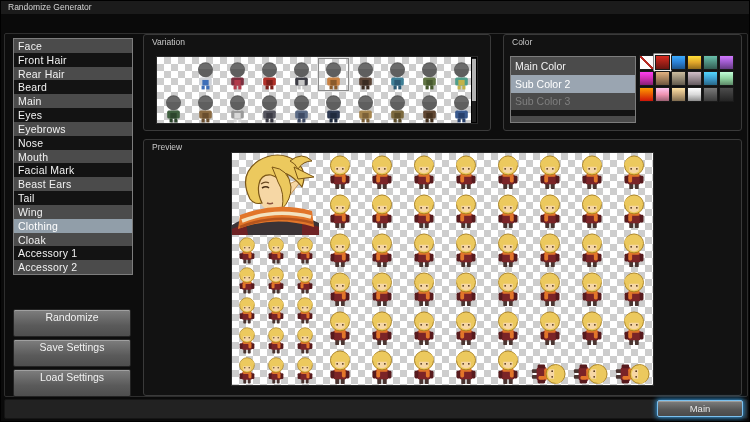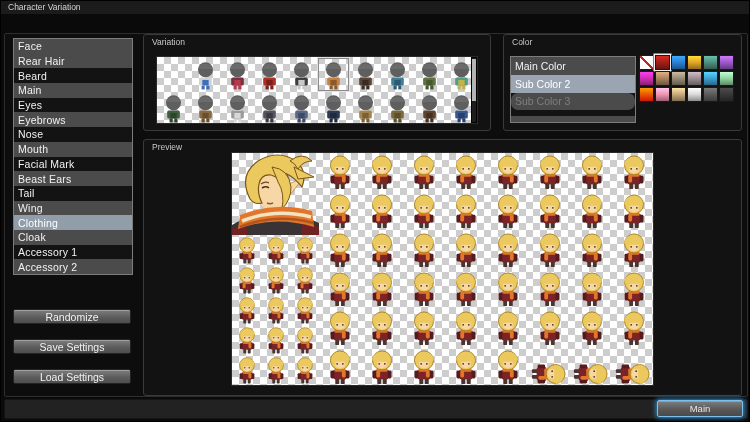--- a/index.html
+++ b/index.html
@@ -13,40 +13,40 @@
   .tab.active{background:#1e1e1e;border-color:#7a7a7a;}
   
   #frame{position:absolute;left:3px;top:32px;width:744px;height:364px;border:1px solid #2e2e2e;border-radius:2px;background:#0d0d0d;}
   
   #partlist{position:absolute;left:12px;top:37px;width:120px;height:237px;border:1px solid #7d7d7d;background:#141414;display:flex;flex-direction:column;}
   .plrow{flex:1 1 auto;color:#f2f2f2;font-size:10.5px;padding-left:4px;display:flex;align-items:center;letter-spacing:.2px;overflow:hidden;white-space:nowrap;}
   .plrow.alt0{background:#4b4b4b;}
   .plrow.alt1{background:#131313;}
   .plrow.selected{background:#919ea9;color:#fff;}
   
-  .btn{position:absolute;left:12px;width:118px;height:15px;background:linear-gradient(180deg,#7e7e7e,#5a5a5a 60%,#4e4e4e);border:1px solid #232323;border-radius:2px;box-shadow:inset 0 1px 0 #a0a0a0;color:#f2f2f2;font-size:10.5px;text-align:center;line-height:15px;cursor:default;}
+  .btn{position:absolute;left:12px;width:118px;height:28px;background:linear-gradient(180deg,#7e7e7e,#5a5a5a 60%,#4e4e4e);border:1px solid #232323;border-radius:2px;box-shadow:inset 0 1px 0 #a0a0a0;color:#f2f2f2;font-size:10.5px;text-align:center;line-height:15px;cursor:default;}
   
   .groupbox{position:absolute;border:1px solid #3a3a3a;border-radius:3px;background:#121212;}
   .grouplabel{position:absolute;left:8px;top:2px;color:#c9c9c9;font-size:8.5px;}
   
   .checker{background-color:#fff;background-image:conic-gradient(#cdcdcd 90deg,#ffffff 90deg 180deg,#cdcdcd 180deg 270deg,#ffffff 270deg);background-size:14px 14px;border:1px solid #2a2a2a;}
   
   #varArea{position:absolute;left:155px;top:55px;width:322px;height:68px;overflow:hidden;}
   .varcell{position:absolute;width:31px;height:33px;display:flex;align-items:flex-end;justify-content:center;}
   .varcell.sel{box-shadow:0 0 0 1px #e3e3e3, inset 0 0 0 1px #8a8a8a;}
   .varcell svg{width:27px;height:30px;display:block;}
   #varScroll{position:absolute;left:470px;top:56px;width:6px;height:66px;background:#1d1d1d;border:1px solid #000;}
   #varThumb{position:absolute;left:0px;top:1px;width:4px;height:42px;background:#b4b4b4;}
   
   #colorlist{position:absolute;left:509px;top:55px;width:126px;height:67px;border:1px solid #7d7d7d;background:#141414;display:flex;flex-direction:column;}
   .clrow{flex:1 1 auto;color:#f2f2f2;font-size:10.5px;padding-left:4px;display:flex;align-items:center;}
   .clrow.alt0{background:#4b4b4b;}
   .clrow.alt1{background:#131313;}
   .clrow.selected{background:#9aa5b1;color:#fff;}
-  .clrow.disabled{color:#7f7f7f;border-radius:7px;}
+  .clrow.disabled{color:#7f7f7f;}
   #palette{position:absolute;left:638px;top:54px;width:97px;height:49px;}
   .swatch{position:absolute;width:15px;height:15px;border:1px solid #1a1a1a;}
   .swatch.sel{box-shadow:0 0 0 1.5px #f0f0f0;}
   .swatch.none{background-color:#fdfdfd;background-image:linear-gradient(45deg,transparent 44%,#b52a22 45%,#b52a22 55%,transparent 56%);}
   
   #prevArea{position:absolute;left:230px;top:151px;width:423px;height:234px;overflow:hidden;}
   #portrait{position:absolute;left:0;top:0;width:87px;height:82px;}
   .spr{position:absolute;display:flex;align-items:flex-end;justify-content:center;}
   .spr svg{display:block;width:100%;height:100%;}
   .flip svg{transform:scaleX(-1);}
@@ -54,28 +54,29 @@
   
   #footer{position:absolute;left:3px;top:398px;width:744px;height:20px;background:#222;border:1px solid #151515;border-radius:2px;}
   #closebtn{position:absolute;left:656px;top:399px;width:86px;height:17px;background:linear-gradient(180deg,#7e7e7e,#565656 60%,#4a4a4a);border:1px solid #7cc0ee;border-radius:2px;box-shadow:0 0 5px 1px #2f8fd0, inset 0 1px 0 #9c9c9c;color:#e8e8e8;font-size:9.5px;text-align:center;line-height:15px;cursor:default;}
 </style>
 </head>
 <body>
 
 <div id="window">
 
   <div id="titlebar">
-    <span>Character Variation</span>
+    <span>Randomize Generator</span>
   </div>
 
 
   <div id="frame"></div>
 
   <div id="partlist">
       <div class="plrow alt0">Face</div>
+      <div class="plrow alt1">Front Hair</div>
       <div class="plrow alt0">Rear Hair</div>
       <div class="plrow alt1">Beard</div>
       <div class="plrow alt0">Main</div>
       <div class="plrow alt1">Eyes</div>
       <div class="plrow alt0">Eyebrows</div>
       <div class="plrow alt1">Nose</div>
       <div class="plrow alt0">Mouth</div>
       <div class="plrow alt1">Facial Mark</div>
       <div class="plrow alt0">Beast Ears</div>
       <div class="plrow alt1">Tail</div>

